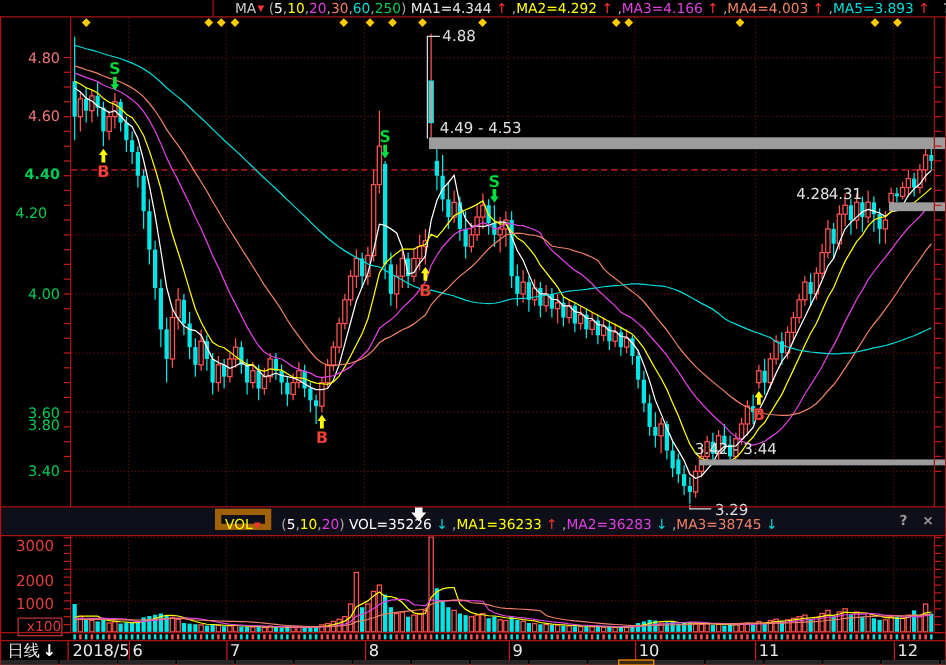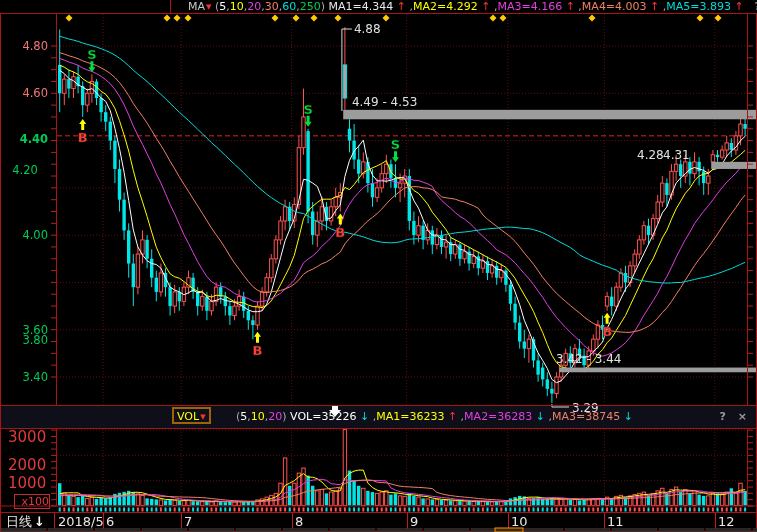--- a/index.html
+++ b/index.html
@@ -10,31 +10,31 @@
 #chartSvg{position:absolute;left:0;top:0;z-index:2;pointer-events:none}
 .topbar{position:absolute;left:16px;top:0;width:757px;height:13px;font-size:11px;line-height:13px;
         white-space:nowrap;color:#c8c8c8}
 .tb-inner{position:absolute;left:172px;top:0}
 .dd{cursor:pointer}
 .caret{color:#ff3232;font-size:7px;vertical-align:1px;margin-left:1px}
 .help{position:absolute;right:12px;top:0;color:#9a9a9a;font-weight:bold;cursor:pointer}
 .volbar{position:absolute;left:0;top:406px;width:757px;height:22px;background:#0f0f1a;
         font-size:11px;line-height:20px;white-space:nowrap;color:#c8c8c8}
 .vb-inner{position:absolute;left:172px;top:1px}
-.volbox{display:inline-block;border:2px solid #a16207;color:#ffff00;padding:0 3px;height:17px;
-        line-height:15px;margin-right:22px;cursor:pointer}
+.volbox{display:inline-block;border:5px solid #a16207;color:#ffff00;padding:0 3px;height:17px;
+        line-height:15px;margin-right:5px;cursor:pointer}
 .vb-icons{position:absolute;right:10px;top:1px;color:#9a9a9a;font-weight:bold}
 .vb-icons span{margin-left:8px;cursor:pointer}
 .timeline{position:absolute;left:0;top:513px;width:757px;height:18px;font-size:13px;
           line-height:18px;color:#e8e8e8;white-space:nowrap}
 .period{position:absolute;left:6px;top:0;cursor:pointer}
 .period .arr{color:#ffffff;font-weight:bold;margin-left:2px}
 .month-label{position:absolute;top:0;color:#e8e8e8}
 .ax-label{position:absolute;width:46px;text-align:right;font-size:11.5px;line-height:12px}
-.vx-label{position:absolute;width:40px;text-align:left;font-size:15px;line-height:12px;color:#e03c3c}
+.vx-label{position:absolute;width:40px;text-align:center;font-size:12px;line-height:12px;color:#e03c3c}
 .unitbox{position:absolute;left:14px;top:494px;width:36px;height:15px;border:1px solid #c03030;
          color:#e03c3c;font-size:11px;line-height:13px;text-align:right}
 .gray{color:#aaaaaa}
 </style>
 </head>
 <body>
 
 <div class="root">
 
   <div class="layer-html">

